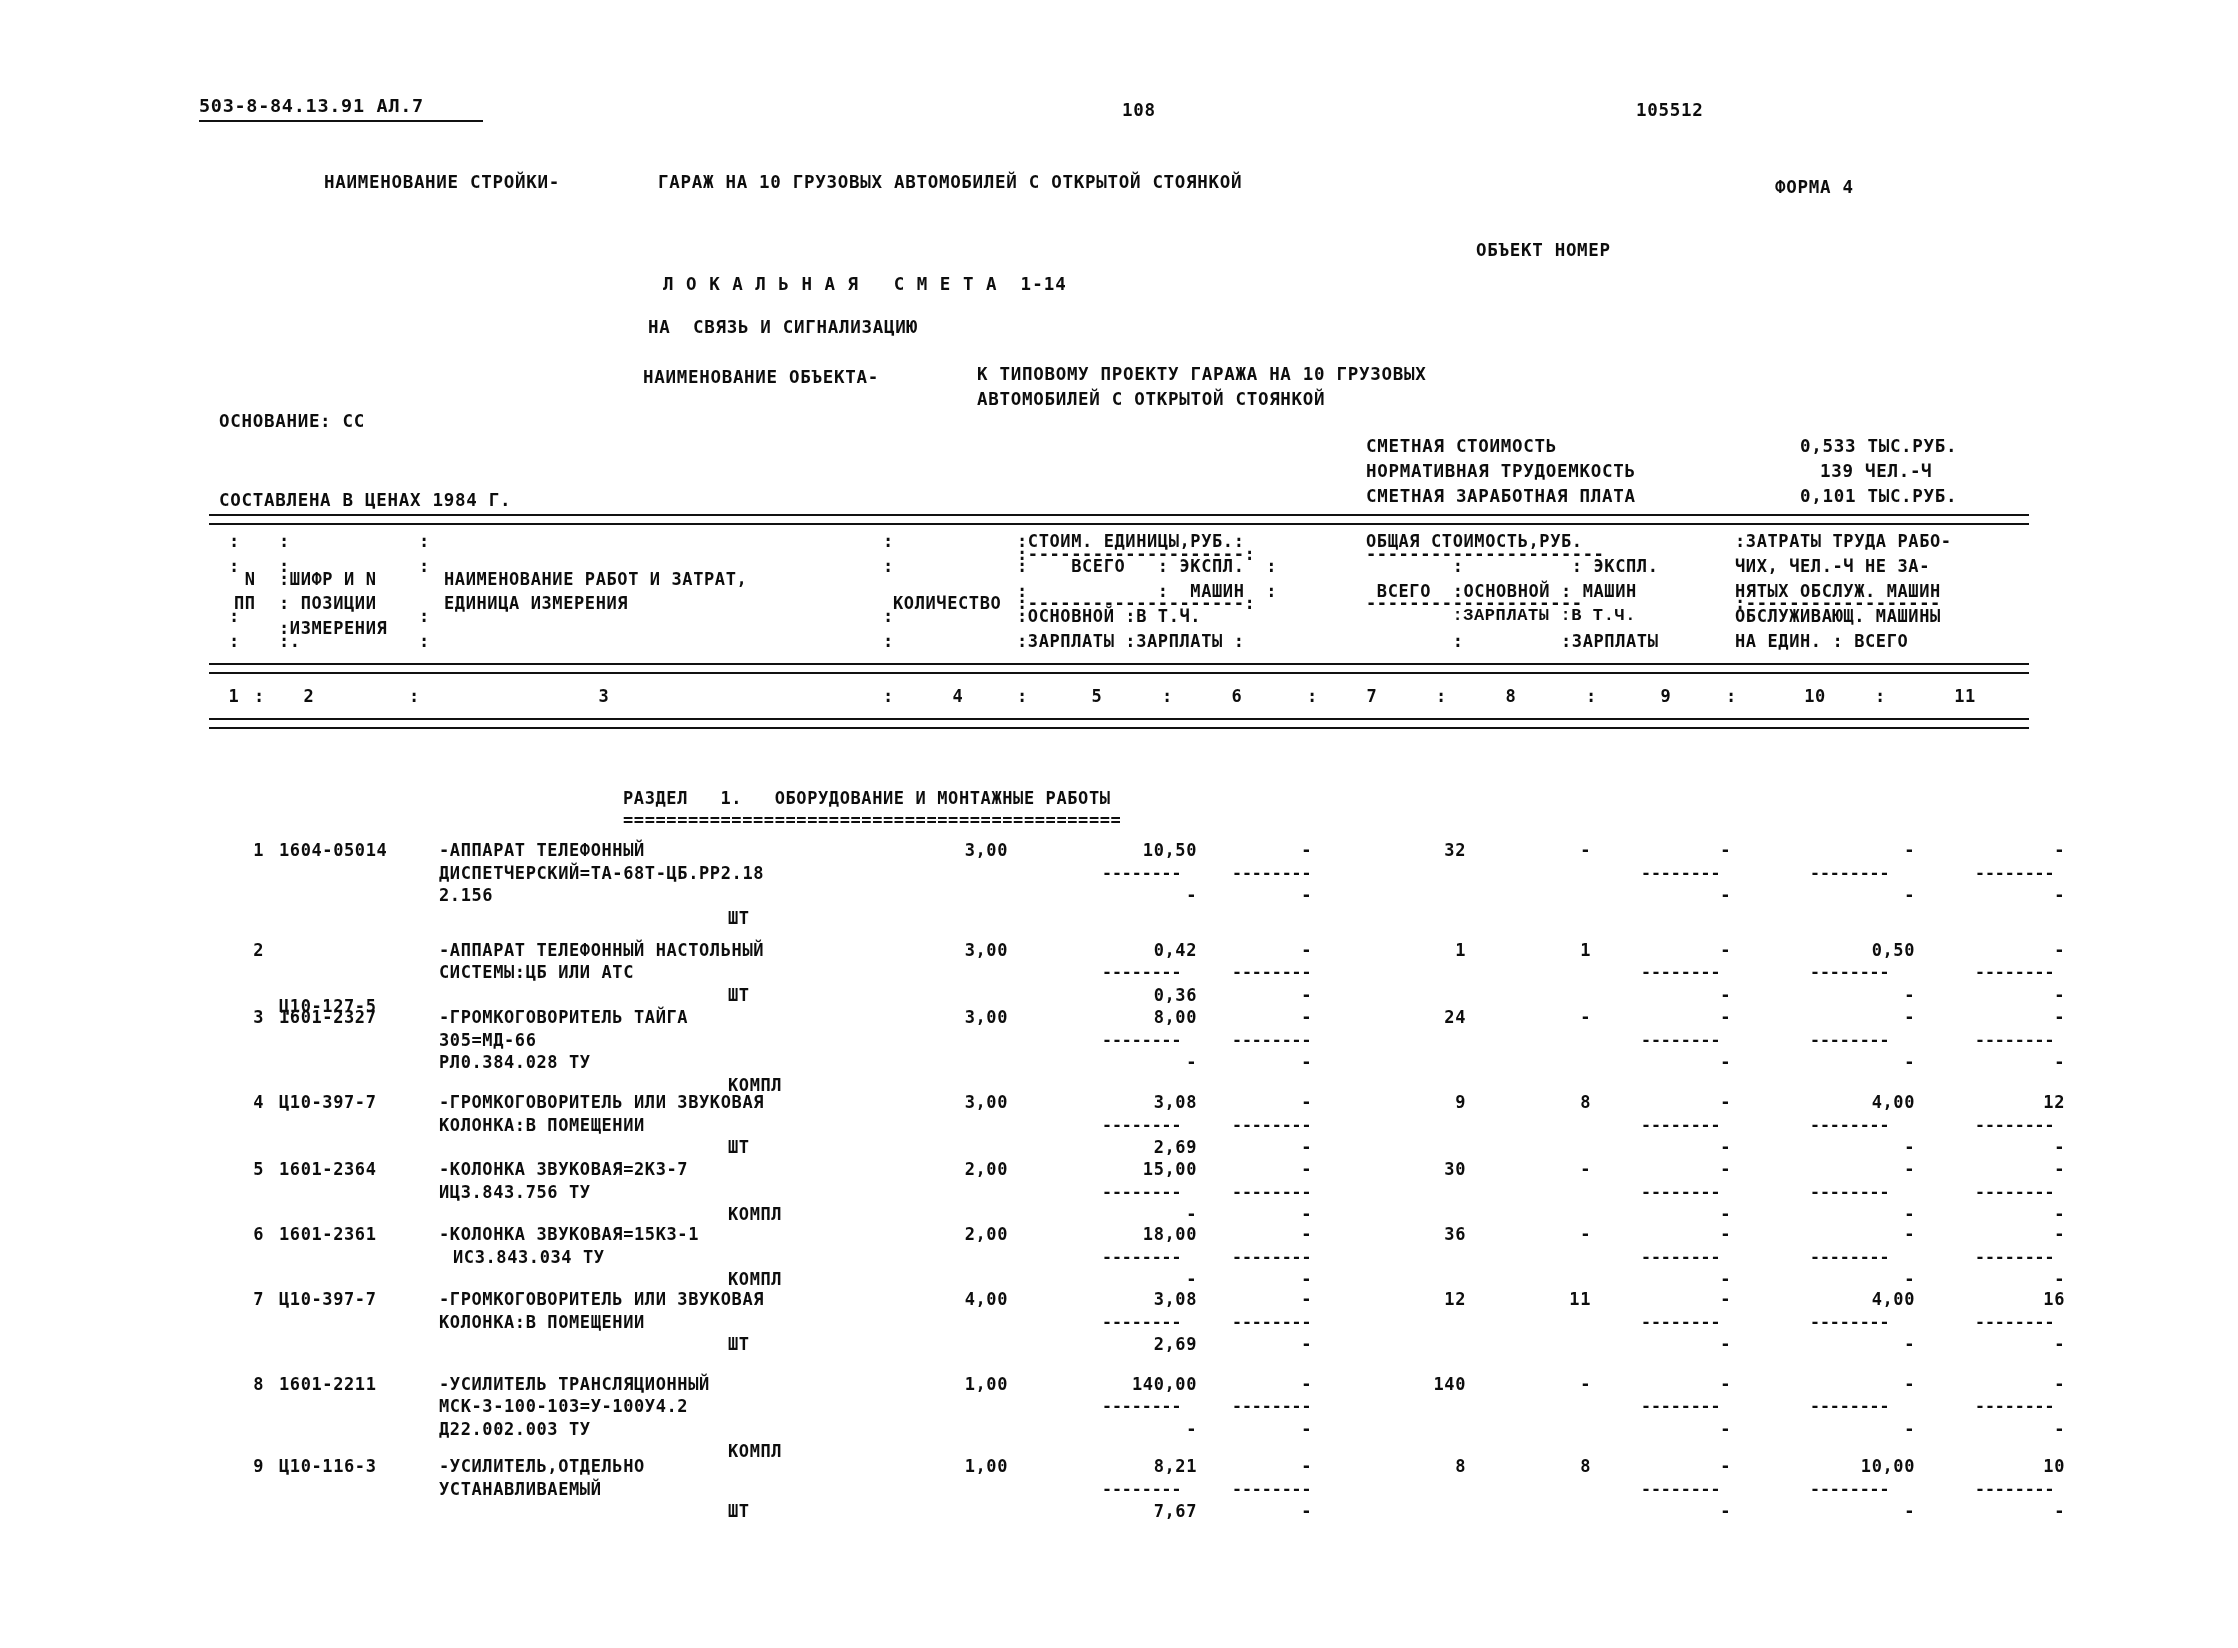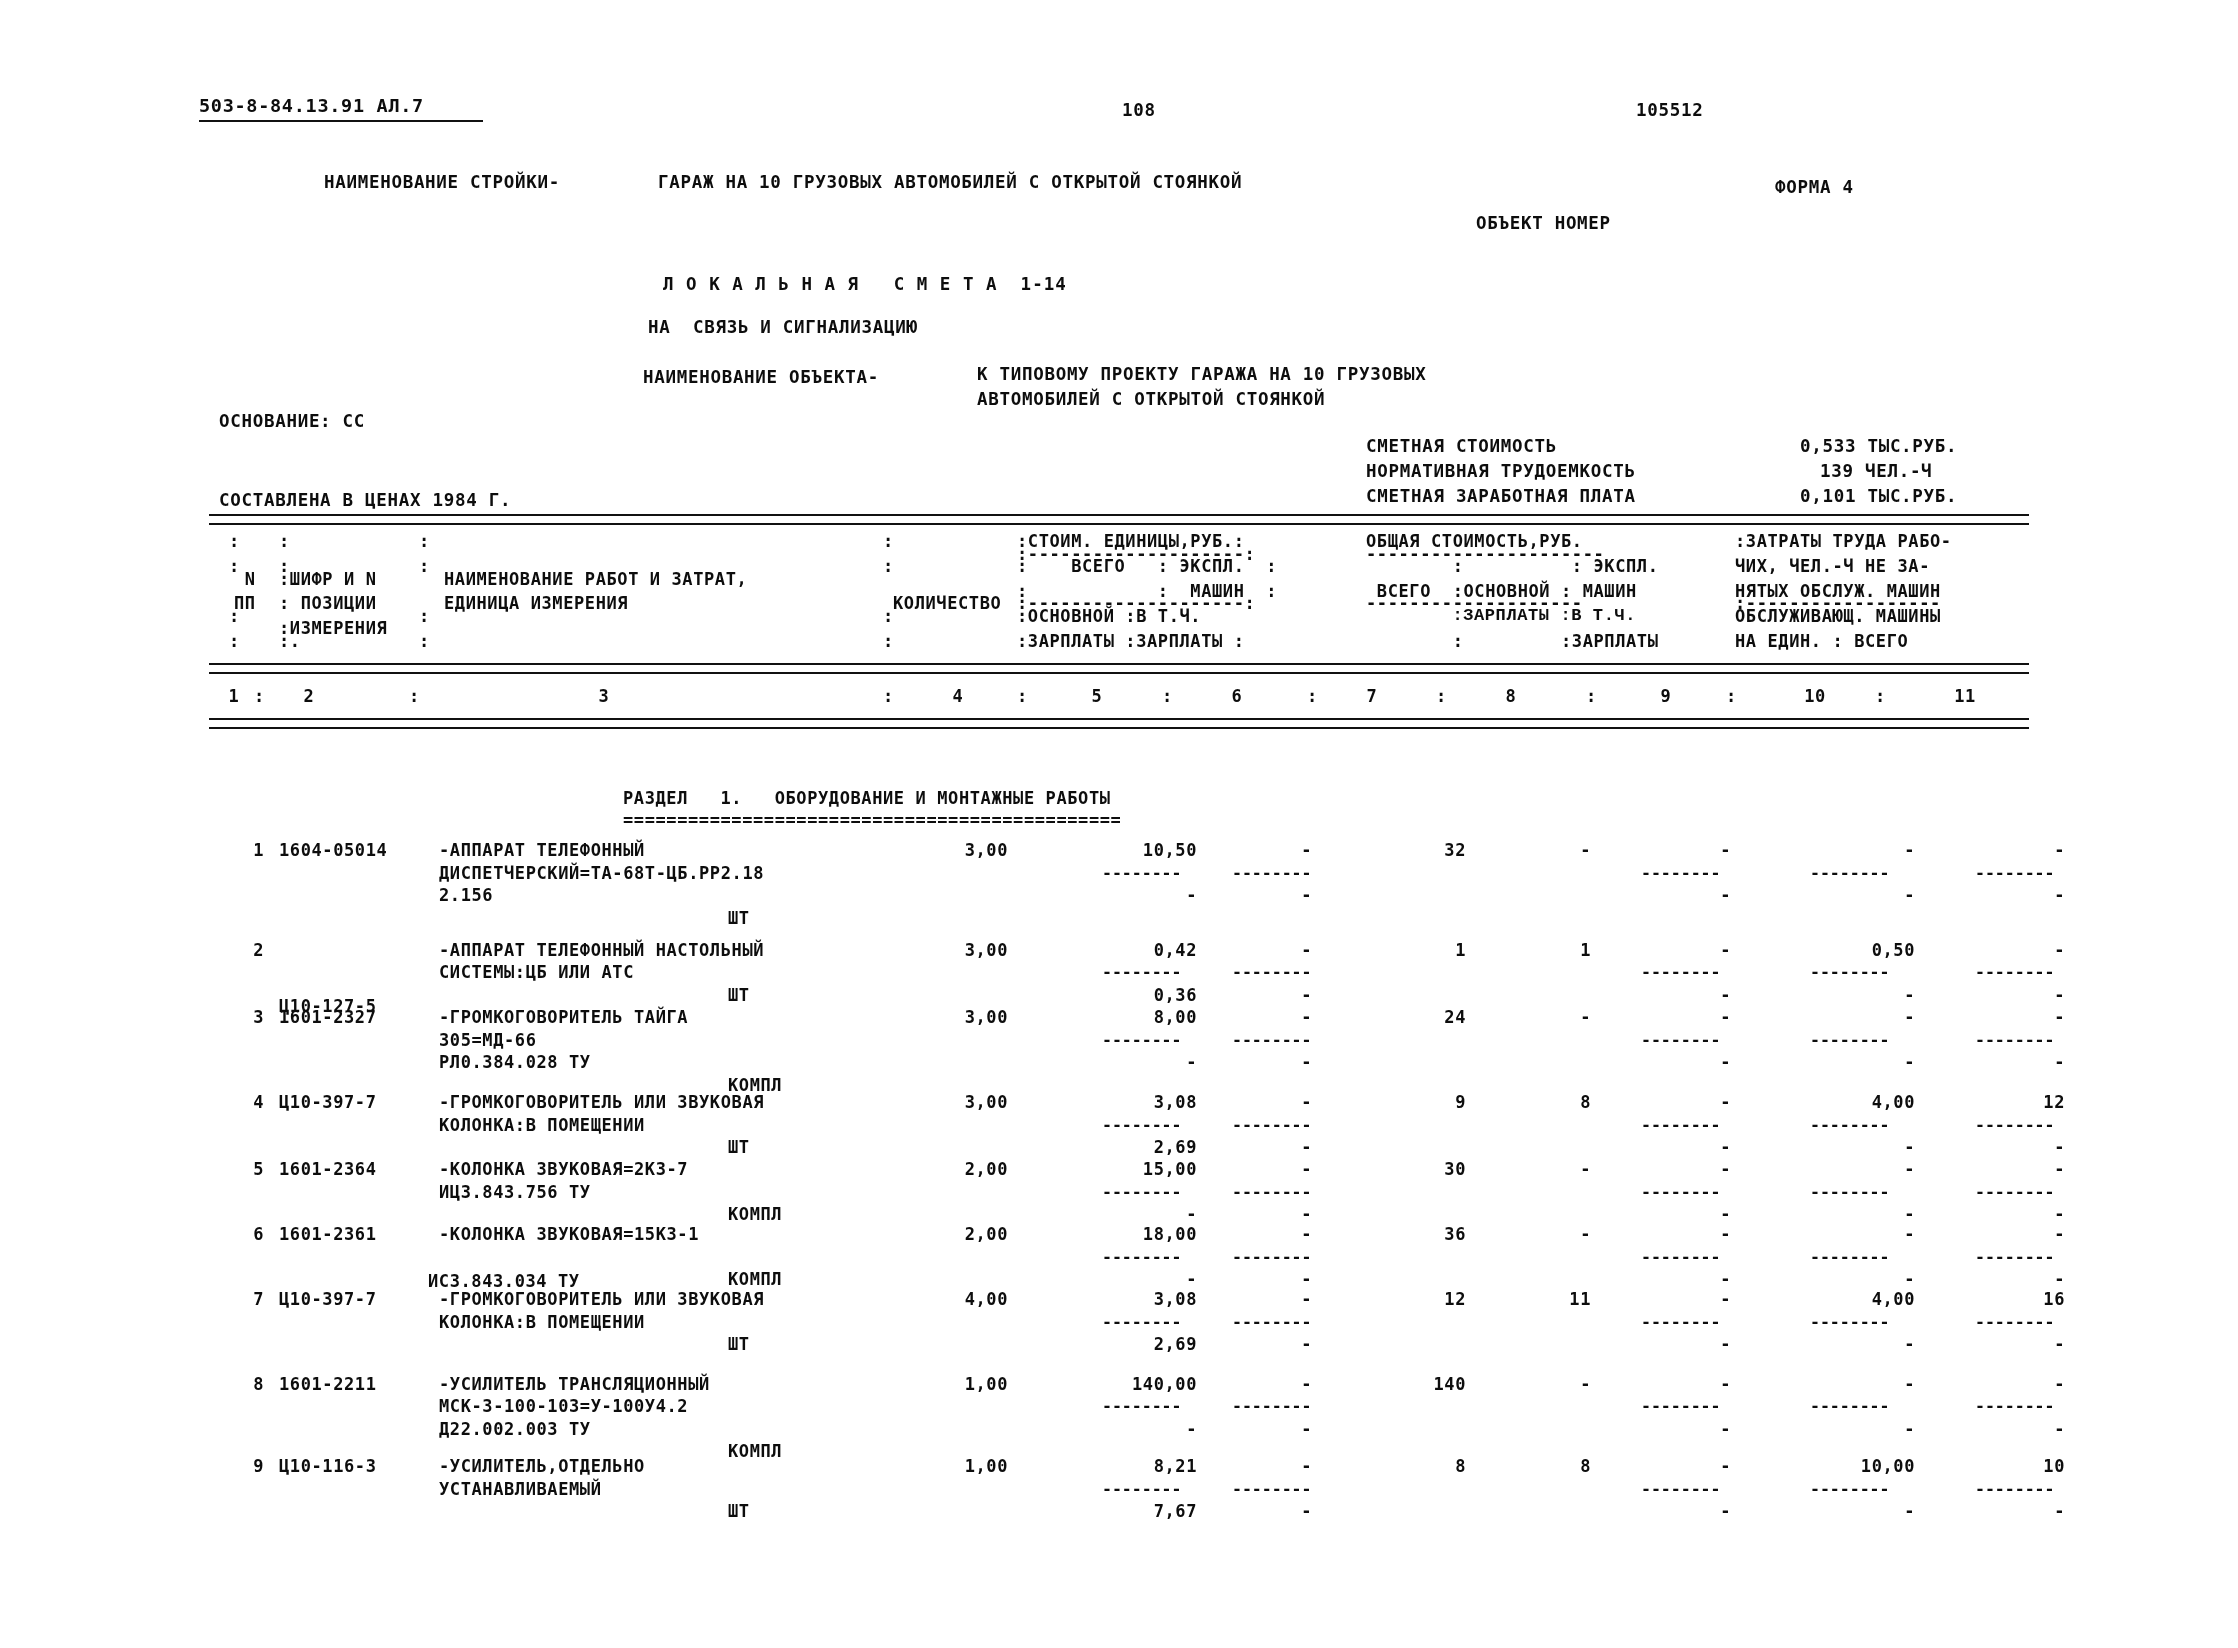--- a/index.html
+++ b/index.html
@@ -106,21 +106,21 @@
 
   <div class="hdr-code mono">503-8-84.13.91 АЛ.7</div>
   <div class="line-under-code"></div>
   <div class="hdr-page mono">108</div>
   <div class="hdr-num mono">105512</div>
 
   <div class="t mono" style="left:324px; top:172px;">НАИМЕНОВАНИЕ СТРОЙКИ-</div>
   <div class="t mono" style="left:658px; top:172px;">ГАРАЖ НА 10 ГРУЗОВЫХ АВТОМОБИЛЕЙ С ОТКРЫТОЙ СТОЯНКОЙ</div>
   <div class="t mono" style="left:1775px; top:177px;">ФОРМА 4</div>
 
-  <div class="t mono" style="left:1476px; top:213px;">ОБЪЕКТ НОМЕР</div>
+  <div class="t mono" style="left:1476px; top:240px;">ОБЪЕКТ НОМЕР</div>
 
   <div class="t mono" style="left:663px; top:274px; letter-spacing:1px;">Л О К А Л Ь Н А Я   С М Е Т А  1-14</div>
   <div class="t mono" style="left:648px; top:317px;">НА  СВЯЗЬ И СИГНАЛИЗАЦИЮ</div>
 
   <div class="t mono" style="left:643px; top:367px;">НАИМЕНОВАНИЕ ОБЪЕКТА-</div>
   <div class="t mono" style="left:977px; top:364px;">К ТИПОВОМУ ПРОЕКТУ ГАРАЖА НА 10 ГРУЗОВЫХ</div>
   <div class="t mono" style="left:977px; top:389px;">АВТОМОБИЛЕЙ С ОТКРЫТОЙ СТОЯНКОЙ</div>
 
   <div class="t mono" style="left:219px; top:411px;">ОСНОВАНИЕ: СС</div>
   <div class="t mono" style="left:219px; top:490px;text-align:right;">СОСТАВЛЕНА В ЦЕНАХ 1984 Г.</div>
@@ -326,21 +326,21 @@
       <div class="num mono" style="position: absolute; left: 1661px; top: 1204px; width: 70px; text-align: right;">-</div>
       <div class="num mono" style="position: absolute; left: 1825px; top: 1159px; width: 90px; text-align: right;">-</div>
       <div class="small-dash mono" style="position: absolute; left: 1810px; top: 1182px;">--------</div>
       <div class="num mono" style="position: absolute; left: 1825px; top: 1204px; width: 90px; text-align: right;">-</div>
       <div class="num mono" style="position: absolute; left: 1985px; top: 1159px; width: 80px; text-align: right;">-</div>
       <div class="small-dash mono" style="position: absolute; left: 1975px; top: 1182px;">--------</div>
       <div class="num mono" style="position: absolute; left: 1985px; top: 1204px; width: 80px; text-align: right;">-</div>
       <div class="rowtext mono" style="position: absolute; left: 244px; top: 1224px; width: 20px; text-align: right;">6</div>
       <div class="rowtext mono" style="position: absolute; left: 279px; top: 1224px;">1601-2361</div>
       <div class="rowtext mono" style="position: absolute; left: 439px; top: 1224px;">-КОЛОНКА ЗВУКОВАЯ=15КЗ-1</div>
-      <div class="rowtext mono" style="position: absolute; left: 428px; top: 1247px; margin-top: 24px;">ИС3.843.034 ТУ</div>
+      <div class="rowtext mono" style="position: absolute; left: 453px; top: 1247px;">ИС3.843.034 ТУ</div>
       <div class="rowtext mono" style="position: absolute; left: 728px; top: 1269px;">КОМПЛ</div>
       <div class="num mono" style="position: absolute; left: 938px; top: 1224px; width: 70px; text-align: right;">2,00</div>
       <div class="num mono" style="position: absolute; left: 1107px; top: 1224px; width: 90px; text-align: right;">18,00</div>
       <div class="small-dash mono" style="position: absolute; left: 1102px; top: 1247px;">--------</div>
       <div class="num mono" style="position: absolute; left: 1107px; top: 1269px; width: 90px; text-align: right;">-</div>
       <div class="num mono" style="position: absolute; left: 1242px; top: 1224px; width: 70px; text-align: right;">-</div>
       <div class="small-dash mono" style="position: absolute; left: 1232px; top: 1247px;">--------</div>
       <div class="num mono" style="position: absolute; left: 1242px; top: 1269px; width: 70px; text-align: right;">-</div>
       <div class="num mono" style="position: absolute; left: 1396px; top: 1224px; width: 70px; text-align: right;">36</div>
       <div class="num mono" style="position: absolute; left: 1521px; top: 1224px; width: 70px; text-align: right;">-</div>

